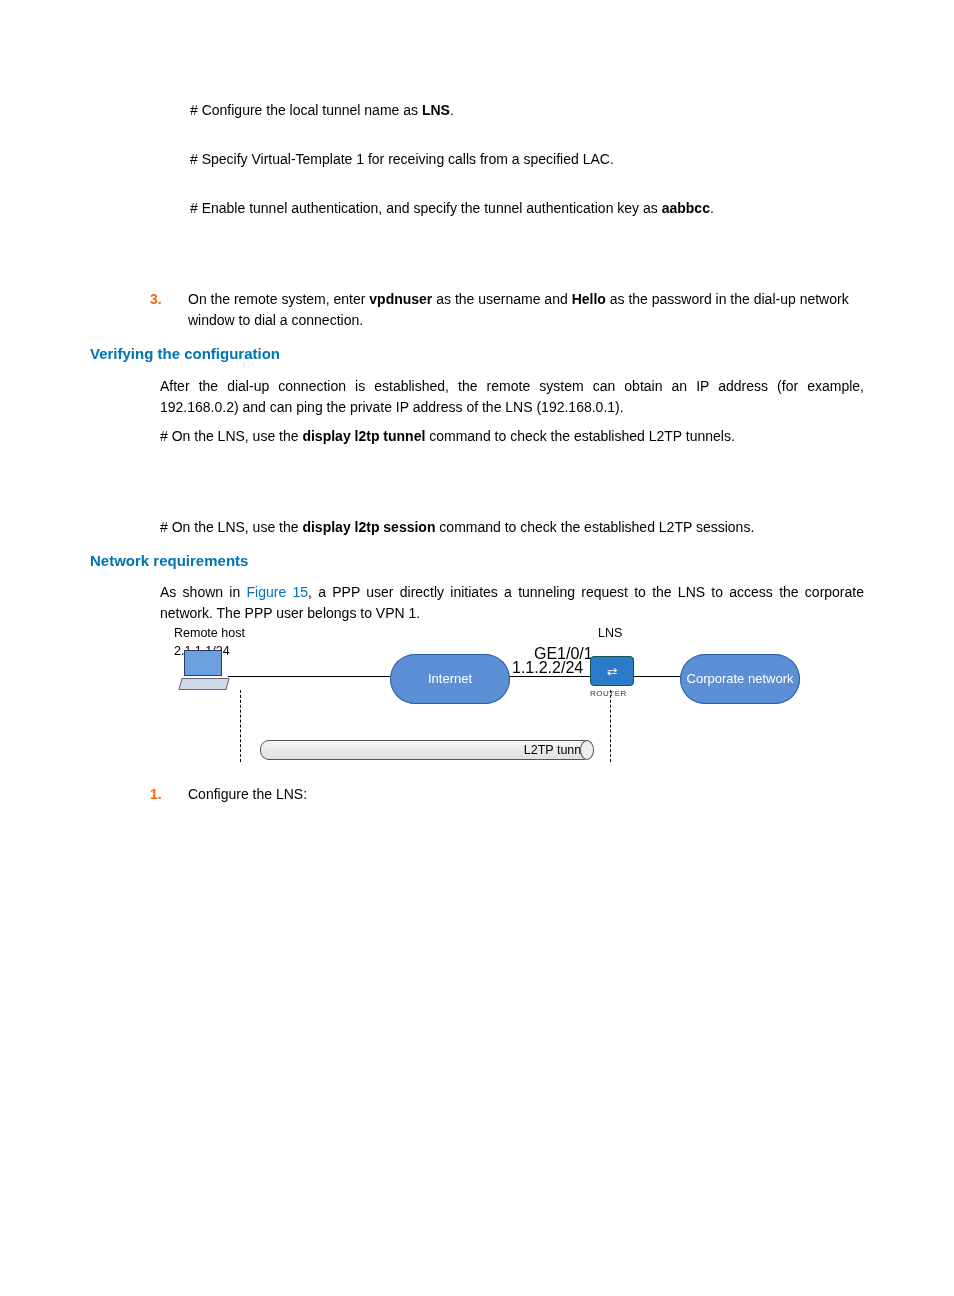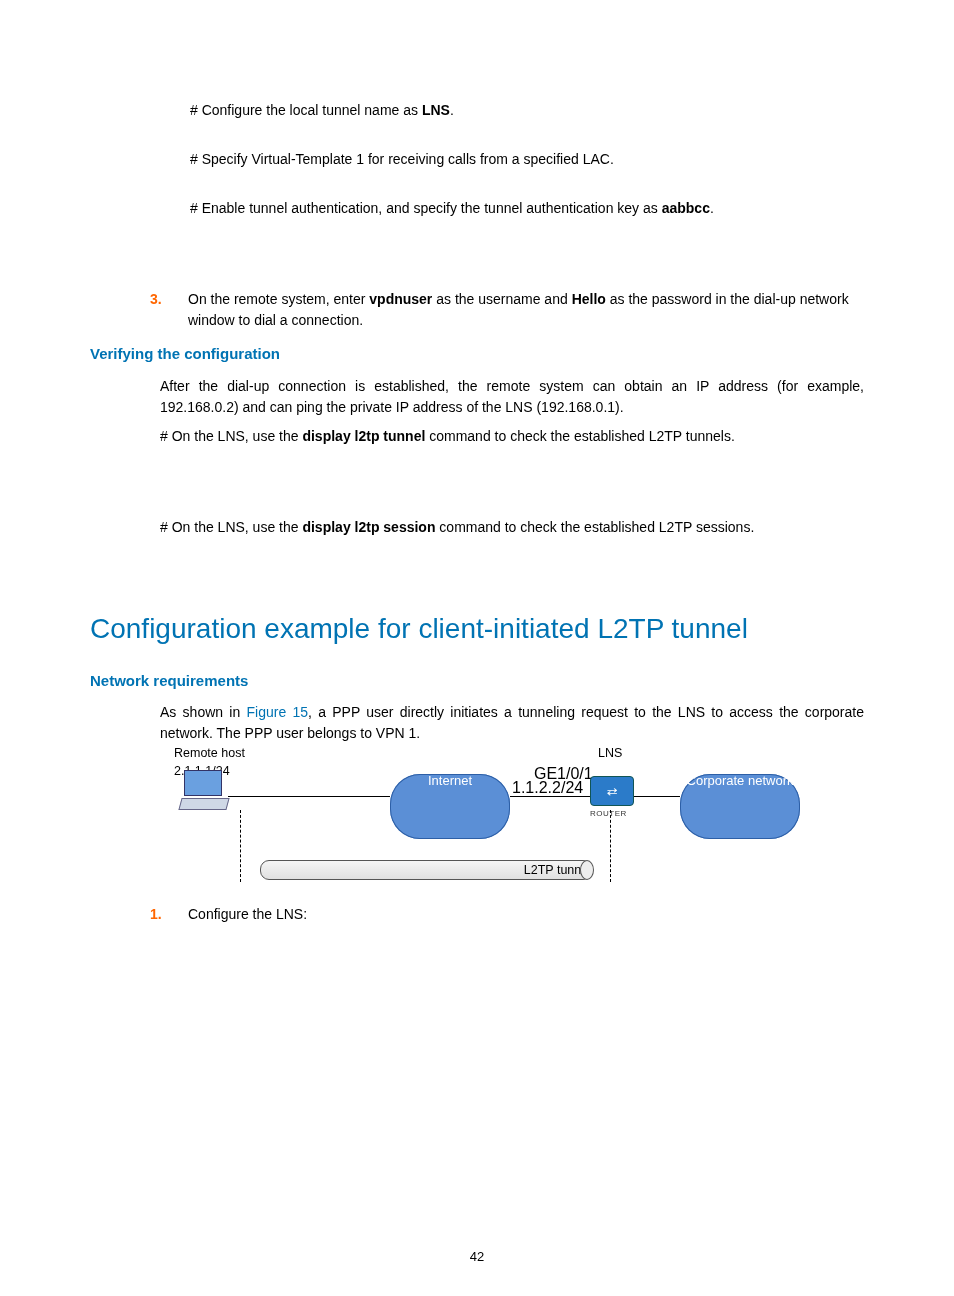--- a/index.html
+++ b/index.html
@@ -67,28 +67,29 @@
   
   .diagram {
     margin-left: 70px;
     position: relative;
     width: 640px;
     height: 160px;
   }
   .cloud {
     position: absolute;
     width: 120px;
-    height: 65px;
+    height: 50px;
     background: #5b8fd6;
     border-radius: 30px;
     text-align: center;
     color: #fff;
     font-size: 13px;
     line-height: 1.1;
     display: flex;
+    align-items: center;
     justify-content: center;
     box-shadow: inset 0 0 0 1px #2d5fa6;
   }
   .cloud.c1 { left: 230px; top: 30px; }
   .cloud.c2 { left: 520px; top: 30px; }
   .host-img {
     position: absolute;
     left: 20px; top: 26px;
     width: 46px; height: 40px;
   }
@@ -178,21 +179,20 @@
   <div class="indent2" style="text-align:justify;margin-bottom:8px;">After the dial-up connection is established, the remote system can obtain an IP address (for example, 192.168.0.2) and can ping the private IP address of the LNS (192.168.0.1).</div>
 
   <div class="indent2" style="margin-bottom:70px;">
     <span># On the LNS, use the </span><span class="bold">display l2tp tunnel</span><span> command to check the established L2TP tunnels.</span>
   </div>
 
   <div class="indent2" style="margin-bottom:12px;">
     <span># On the LNS, use the </span><span class="bold">display l2tp session</span><span> command to check the established L2TP sessions.</span>
   </div>
 
-  <div class="h1-blue">Configuration example for client-initiated L2TP tunnel</div>
 
   <div class="h2-blue">Network requirements</div>
 
   <div class="indent2" style="text-align:justify;">
     <span>As shown in </span><span class="link">Figure 15</span><span>, a PPP user directly initiates a tunneling request to the LNS to access the corporate network. The PPP user belongs to VPN 1.</span>
   </div>
 
 
   <div class="diagram">
 
@@ -231,14 +231,13 @@
   </div>
 
 
   <div class="numbered-item">
     <div class="num">1.</div>
     <div class="body">
       <div style="margin-bottom:6px;">Configure the LNS:</div>
     </div>
   </div>
 
-  <div class="page-num">42</div>
 </div>
 
 </body></html>

